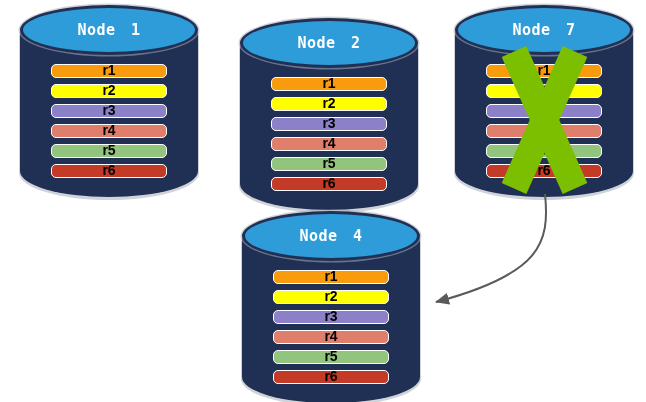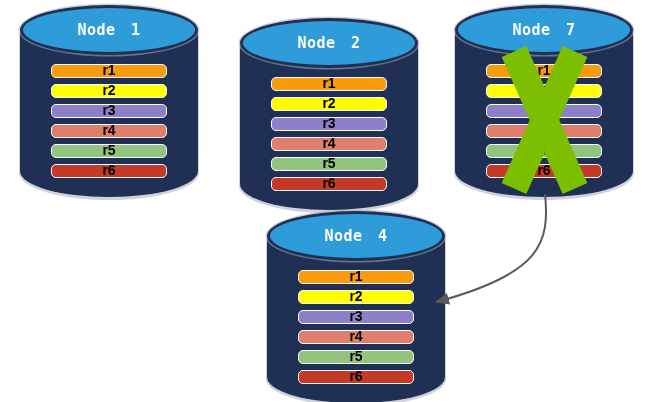--- a/index.html
+++ b/index.html
@@ -9,21 +9,21 @@
     position:relative;
     width:646px; height:402px;
     background:var(--background,#fff);
     overflow:hidden;
   }
 
   .cylinder { position:absolute; width:178px; height:192px; }
   .node-0 { left:20px;  top:5px;   }
   .node-1 { left:240px; top:18px;   }
   .node-2 { left:455px; top:5px;   }
-  .node-3 { left:242px; top:211px;margin-left:25px; }
+  .node-3 { left:242px; top:211px; }
 
   .cyl-body {
     position:absolute; left:0; right:0; top:25px; bottom:0;
     background:var(--cylinder-body,#203054);
     border-radius: 4px 4px 50% 50% / 4px 4px 26px 26px;
     box-shadow: 0 2px 0 1px rgba(150,158,170,0.45);
   }
   .cyl-top {
     position:absolute; left:0; top:0; width:178px; height:50px;
     background:var(--cylinder-top,#2E9CD9);

